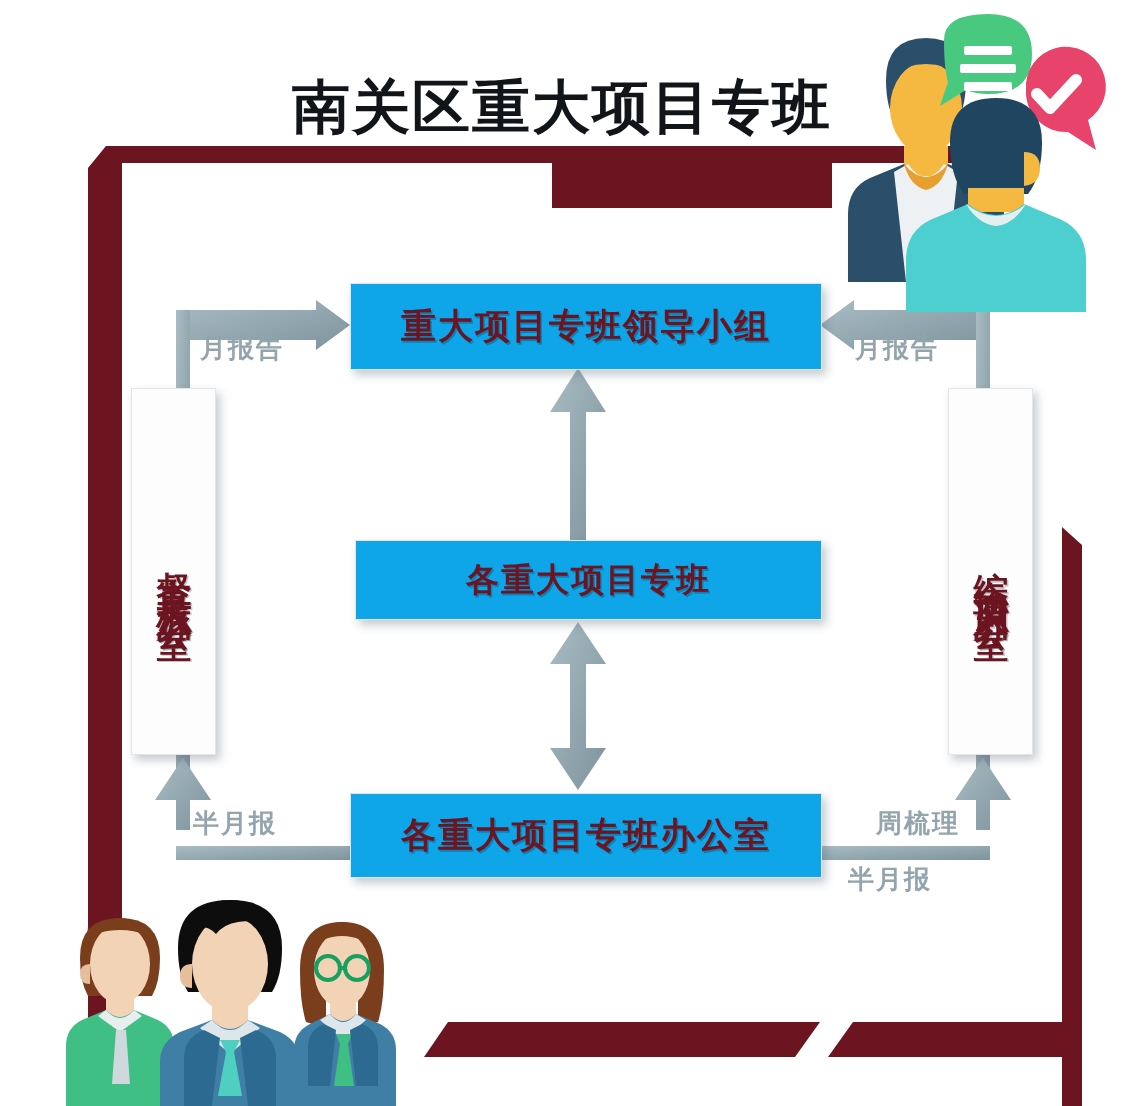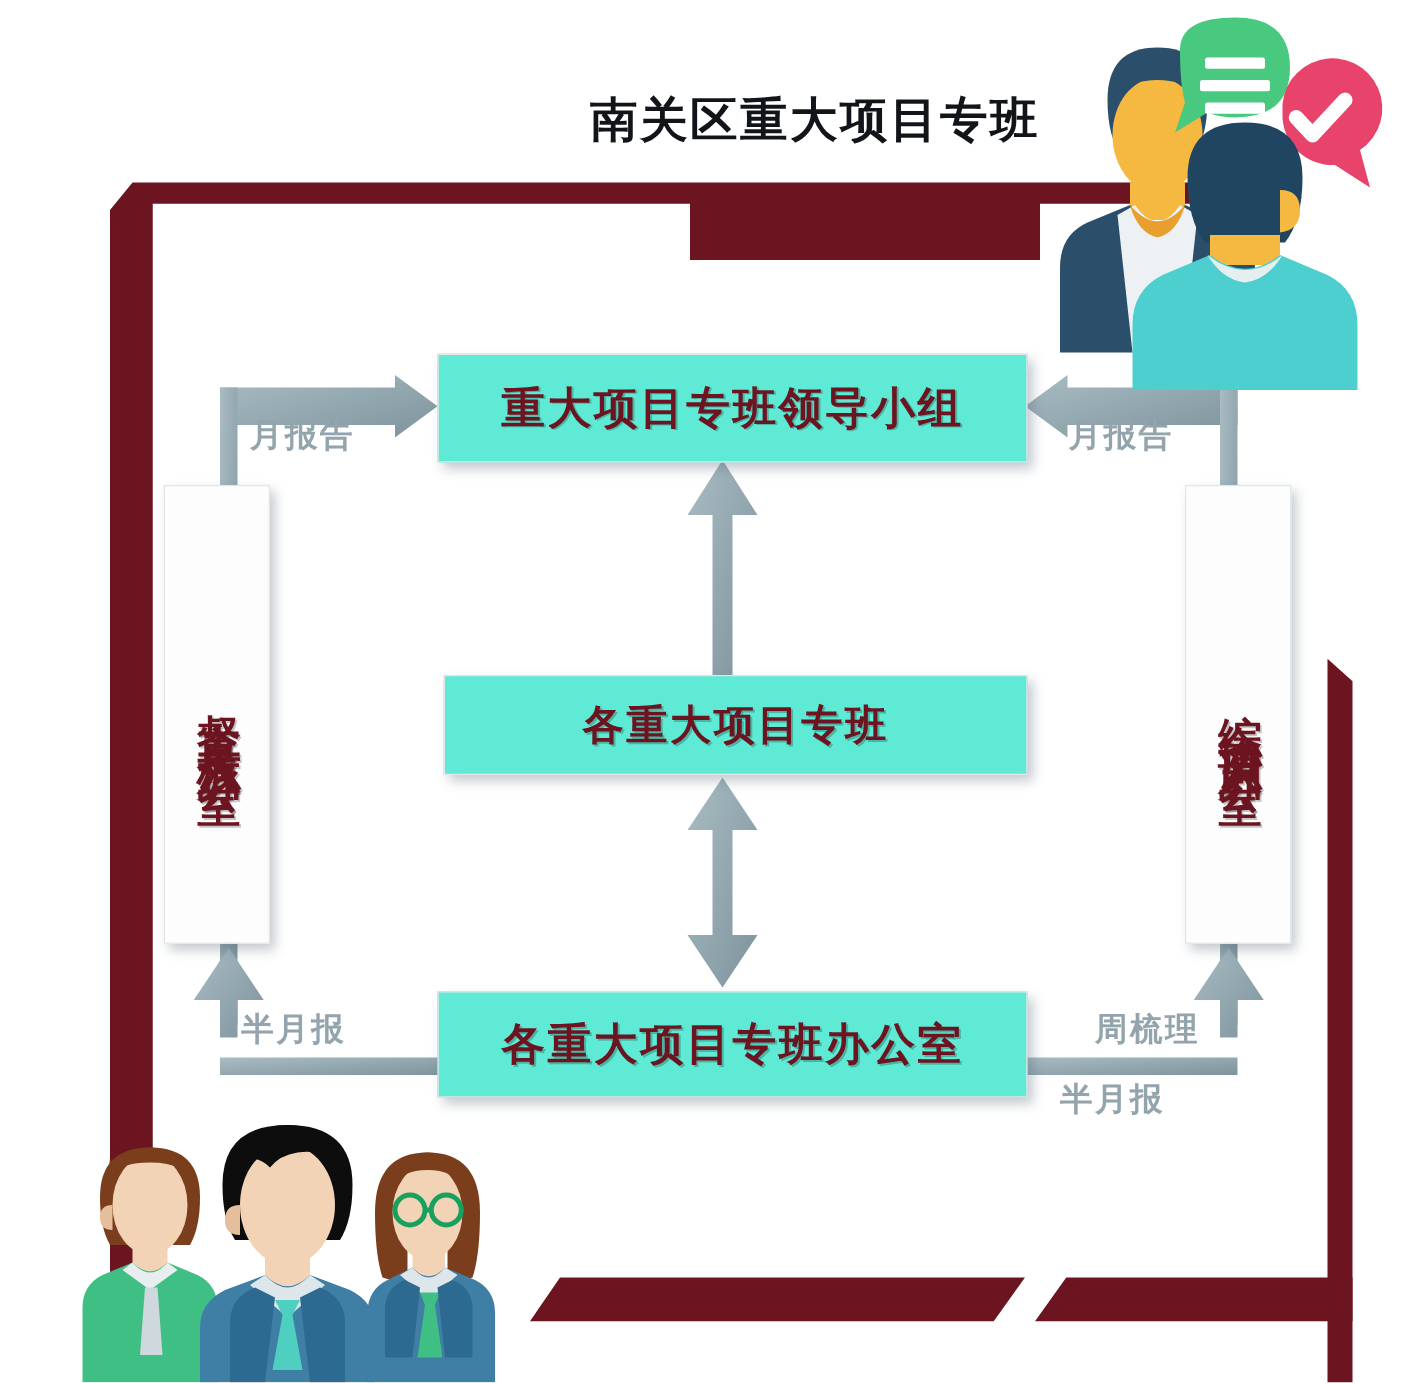--- a/index.html
+++ b/index.html
@@ -7,32 +7,32 @@
        font-family:"Liberation Sans","DejaVu Sans",sans-serif;}
 
   .stage{position:absolute;left:0;top:0;width:1125px;height:1106px;}
 
   
   .frame-svg{position:absolute;left:0;top:0;width:1125px;height:1106px;
              pointer-events:none;}
 
   
   .title-main{position:absolute;left:262px;top:78px;width:570px;
-              font-size:38px;font-weight:bold;color:#111418;
+              font-size:58px;font-weight:bold;color:#111418;
               letter-spacing:2px;line-height:1;white-space:nowrap;
               text-align:right;}
   .title-band{position:absolute;left:552px;top:152px;width:280px;height:56px;
               background:#6d1421;}
   .title-sub{position:absolute;left:552px;top:152px;width:280px;height:56px;
              display:flex;align-items:center;justify-content:center;
              font-size:41px;font-weight:bold;color:#ffffff;letter-spacing:4px;
              text-shadow:1px 1px 0 rgba(0,0,0,.35);}
 
   
-  .node{position:absolute;background:#5eead4;border:1px solid #e3e6e8;
+  .node{position:absolute;background:#0ea5e9;border:1px solid #e3e6e8;
         box-shadow:4px 5px 9px rgba(80,95,110,.33);
         display:flex;align-items:center;justify-content:center;
         color:#6d1421;font-weight:bold;letter-spacing:2px;
         text-shadow:1.5px 1.5px 0 rgba(0,0,0,.22);}
 
   #node-leader{left:350px;top:283px;width:470px;height:85px;font-size:35px;}
   #node-team  {left:355px;top:540px;width:465px;height:78px;font-size:33px;}
   #node-office{left:350px;top:793px;width:470px;height:83px;font-size:35px;}
 
   .node-vert{position:absolute;background:#fdfdfd;border:1px solid #e3e6e8;

